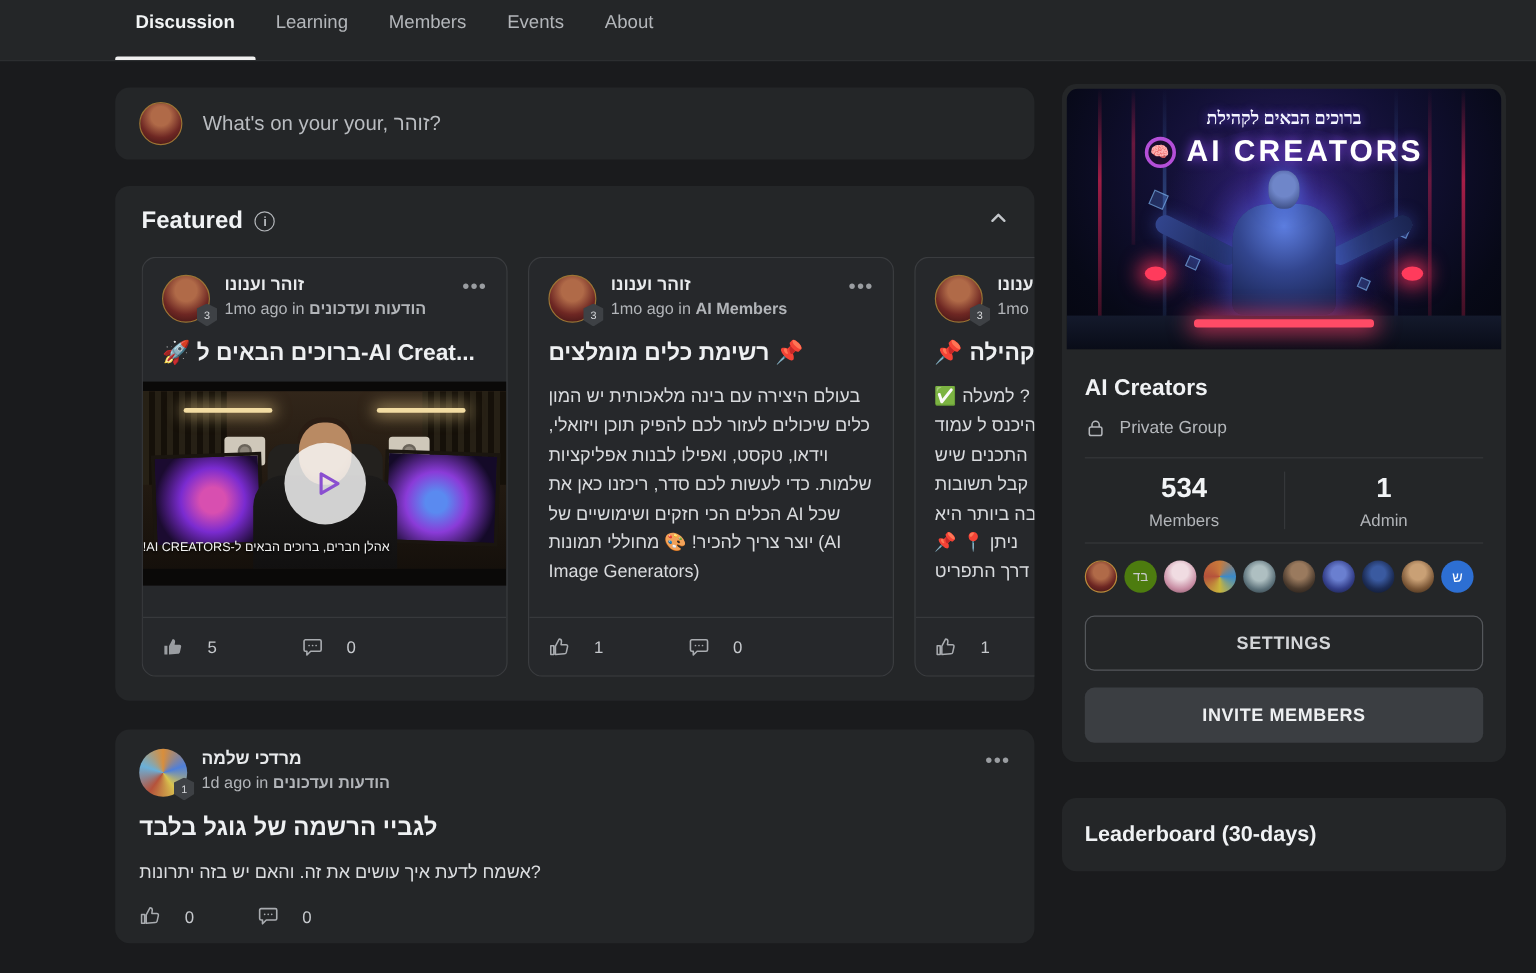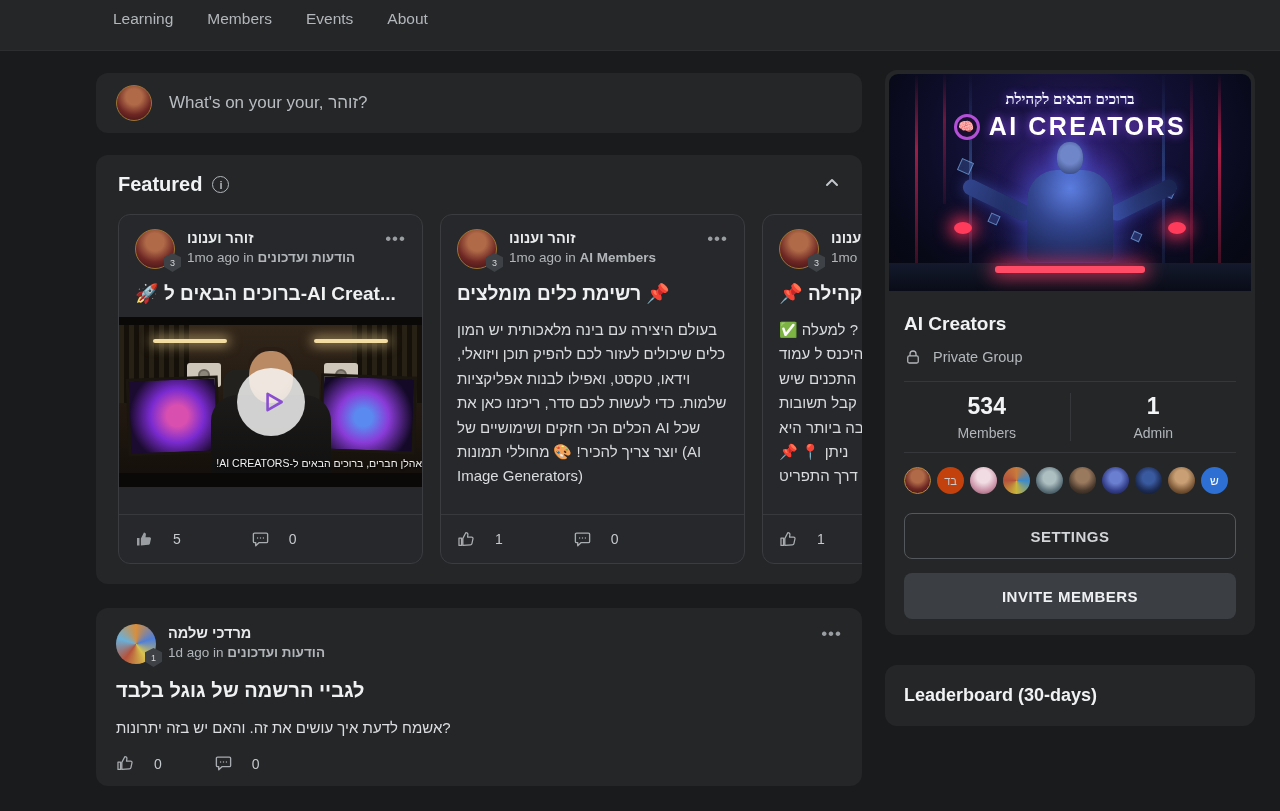--- a/index.html
+++ b/index.html
@@ -92,21 +92,21 @@
   .chair { position:absolute; left:50%; top:44px; transform:translateX(-50%);
     width:96px; height:90px; background:#23211e; border-radius:14px 14px 0 0; }
   .head { position:absolute; left:50%; top:26px; transform:translateX(-50%);
     width:44px; height:52px; background:radial-gradient(circle at 45% 40%, #b98a63 0 55%, #8a5f42 100%);
     border-radius:46%; }
   .hair { position:absolute; left:50%; top:22px; transform:translateX(-50%);
     width:46px; height:20px; background:#2a1d14; border-radius:22px 22px 0 0; }
   .torso { position:absolute; left:50%; top:70px; transform:translateX(-50%);
     width:120px; height:80px; background:linear-gradient(180deg, #1c1b1a, #111010);
     border-radius:26px 26px 0 0; }
-  .caption { position:absolute; left:0; right:0; bottom:4px; text-align:right;
+  .caption { position:absolute; left:0; right:0; bottom:12px; text-align:left;
     color:#f2f2f2; font-size:10.5px; text-shadow:0 1px 2px #000; }
   .play {
     position:absolute; left:50%; top:50%; transform:translate(-50%,-50%);
     width:68px; height:68px; border-radius:50%; background:rgba(250,250,250,.82); cursor:pointer;
     display:flex; align-items:center; justify-content:center;
   }
   .play svg { margin-left:4px; }
 
   
   .frag { font-size:15px; line-height:24.4px; color:#d9dbde; white-space:nowrap; }
@@ -168,21 +168,21 @@
   .gdiv { border-top:1px solid #35373a; margin-top:15px; }
   .gstats { display:flex; padding:11px 0 9px; text-align:center; }
   .gstat { flex:1; cursor:pointer; }
   .gstat + .gstat { border-left:1px solid #35373a; }
   .gstat-num { font-size:23px; font-weight:bold; color:#f2f4f6; }
   .gstat-lbl { margin-top:5px; font-size:14px; color:#b2b5b9; }
   .avrow { display:flex; gap:6px; padding:14px 0 2px; }
   .mav { width:27px; height:27px; border-radius:50%; cursor:pointer;
     display:flex; align-items:center; justify-content:center; font-size:11px; color:#e8eaec; }
   .mav1 { background:radial-gradient(circle at 50% 34%, #b06a48 0 30%, #6e2723 62%, #330f11 100%); border:1px solid #b98a3a; }
-  .mav2 { background:#c2410c; color:#c9cbce; }
+  .mav2 { background:#4d7c0f; color:#c9cbce; }
   .mav3 { background:radial-gradient(circle at 50% 35%, #f0dce2 0 30%, #c98fa5 65%, #7a4a5c 100%); }
   .mav4 { background:conic-gradient(#c97b3b, #3b8ac9, #c9b53b, #b5523b, #c97b3b); }
   .mav5 { background:radial-gradient(circle at 50% 40%, #aebfc1 0 30%, #5a6f78 65%, #232d33 100%); }
   .mav6 { background:radial-gradient(circle at 50% 34%, #9a7a5e 0 30%, #4a3a2d 65%, #1c1613 100%); }
   .mav7 { background:radial-gradient(circle at 50% 40%, #6a7fd0 0 28%, #343f8a 62%, #10142e 100%); }
   .mav8 { background:radial-gradient(circle at 50% 40%, #3a5aa0 0 28%, #1c2c55 62%, #0a1020 100%); }
   .mav9 { background:radial-gradient(circle at 50% 36%, #c9a075 0 30%, #7a5636 65%, #2e2012 100%); }
   .mav10 { background:#2d6fd3; color:#ffffff; font-size:12px; }
   .btn { width:100%; height:46px; border-radius:8px; font-size:15px; font-weight:bold;
     letter-spacing:.5px; display:flex; align-items:center; justify-content:center; cursor:pointer;
@@ -190,20 +190,21 @@
   .btn-settings { margin-top:17px; border:1px solid #54575b; color:#d3d5d8; background:transparent; }
   .btn-invite { margin-top:14px; background:#3b3e42; color:#eef0f2; border:none; }
   .btnwrap { padding:0 15px; }
   .leader-card { margin-top:30px; padding:20px 19px; }
   .leader-title { font-size:18px; font-weight:bold; color:#f0f2f4; }
 </style>
 </head>
 <body>
 
 <div class="nav">
+  <div class="nav-tab active">Discussion</div>
   <div class="nav-tab">Learning</div>
   <div class="nav-tab">Members</div>
   <div class="nav-tab">Events</div>
   <div class="nav-tab">About</div>
 </div>
 
 <div class="main">
 
   <div class="card composer">
     <div class="avatar av-zohar" style="width:36px;height:36px;"></div>

